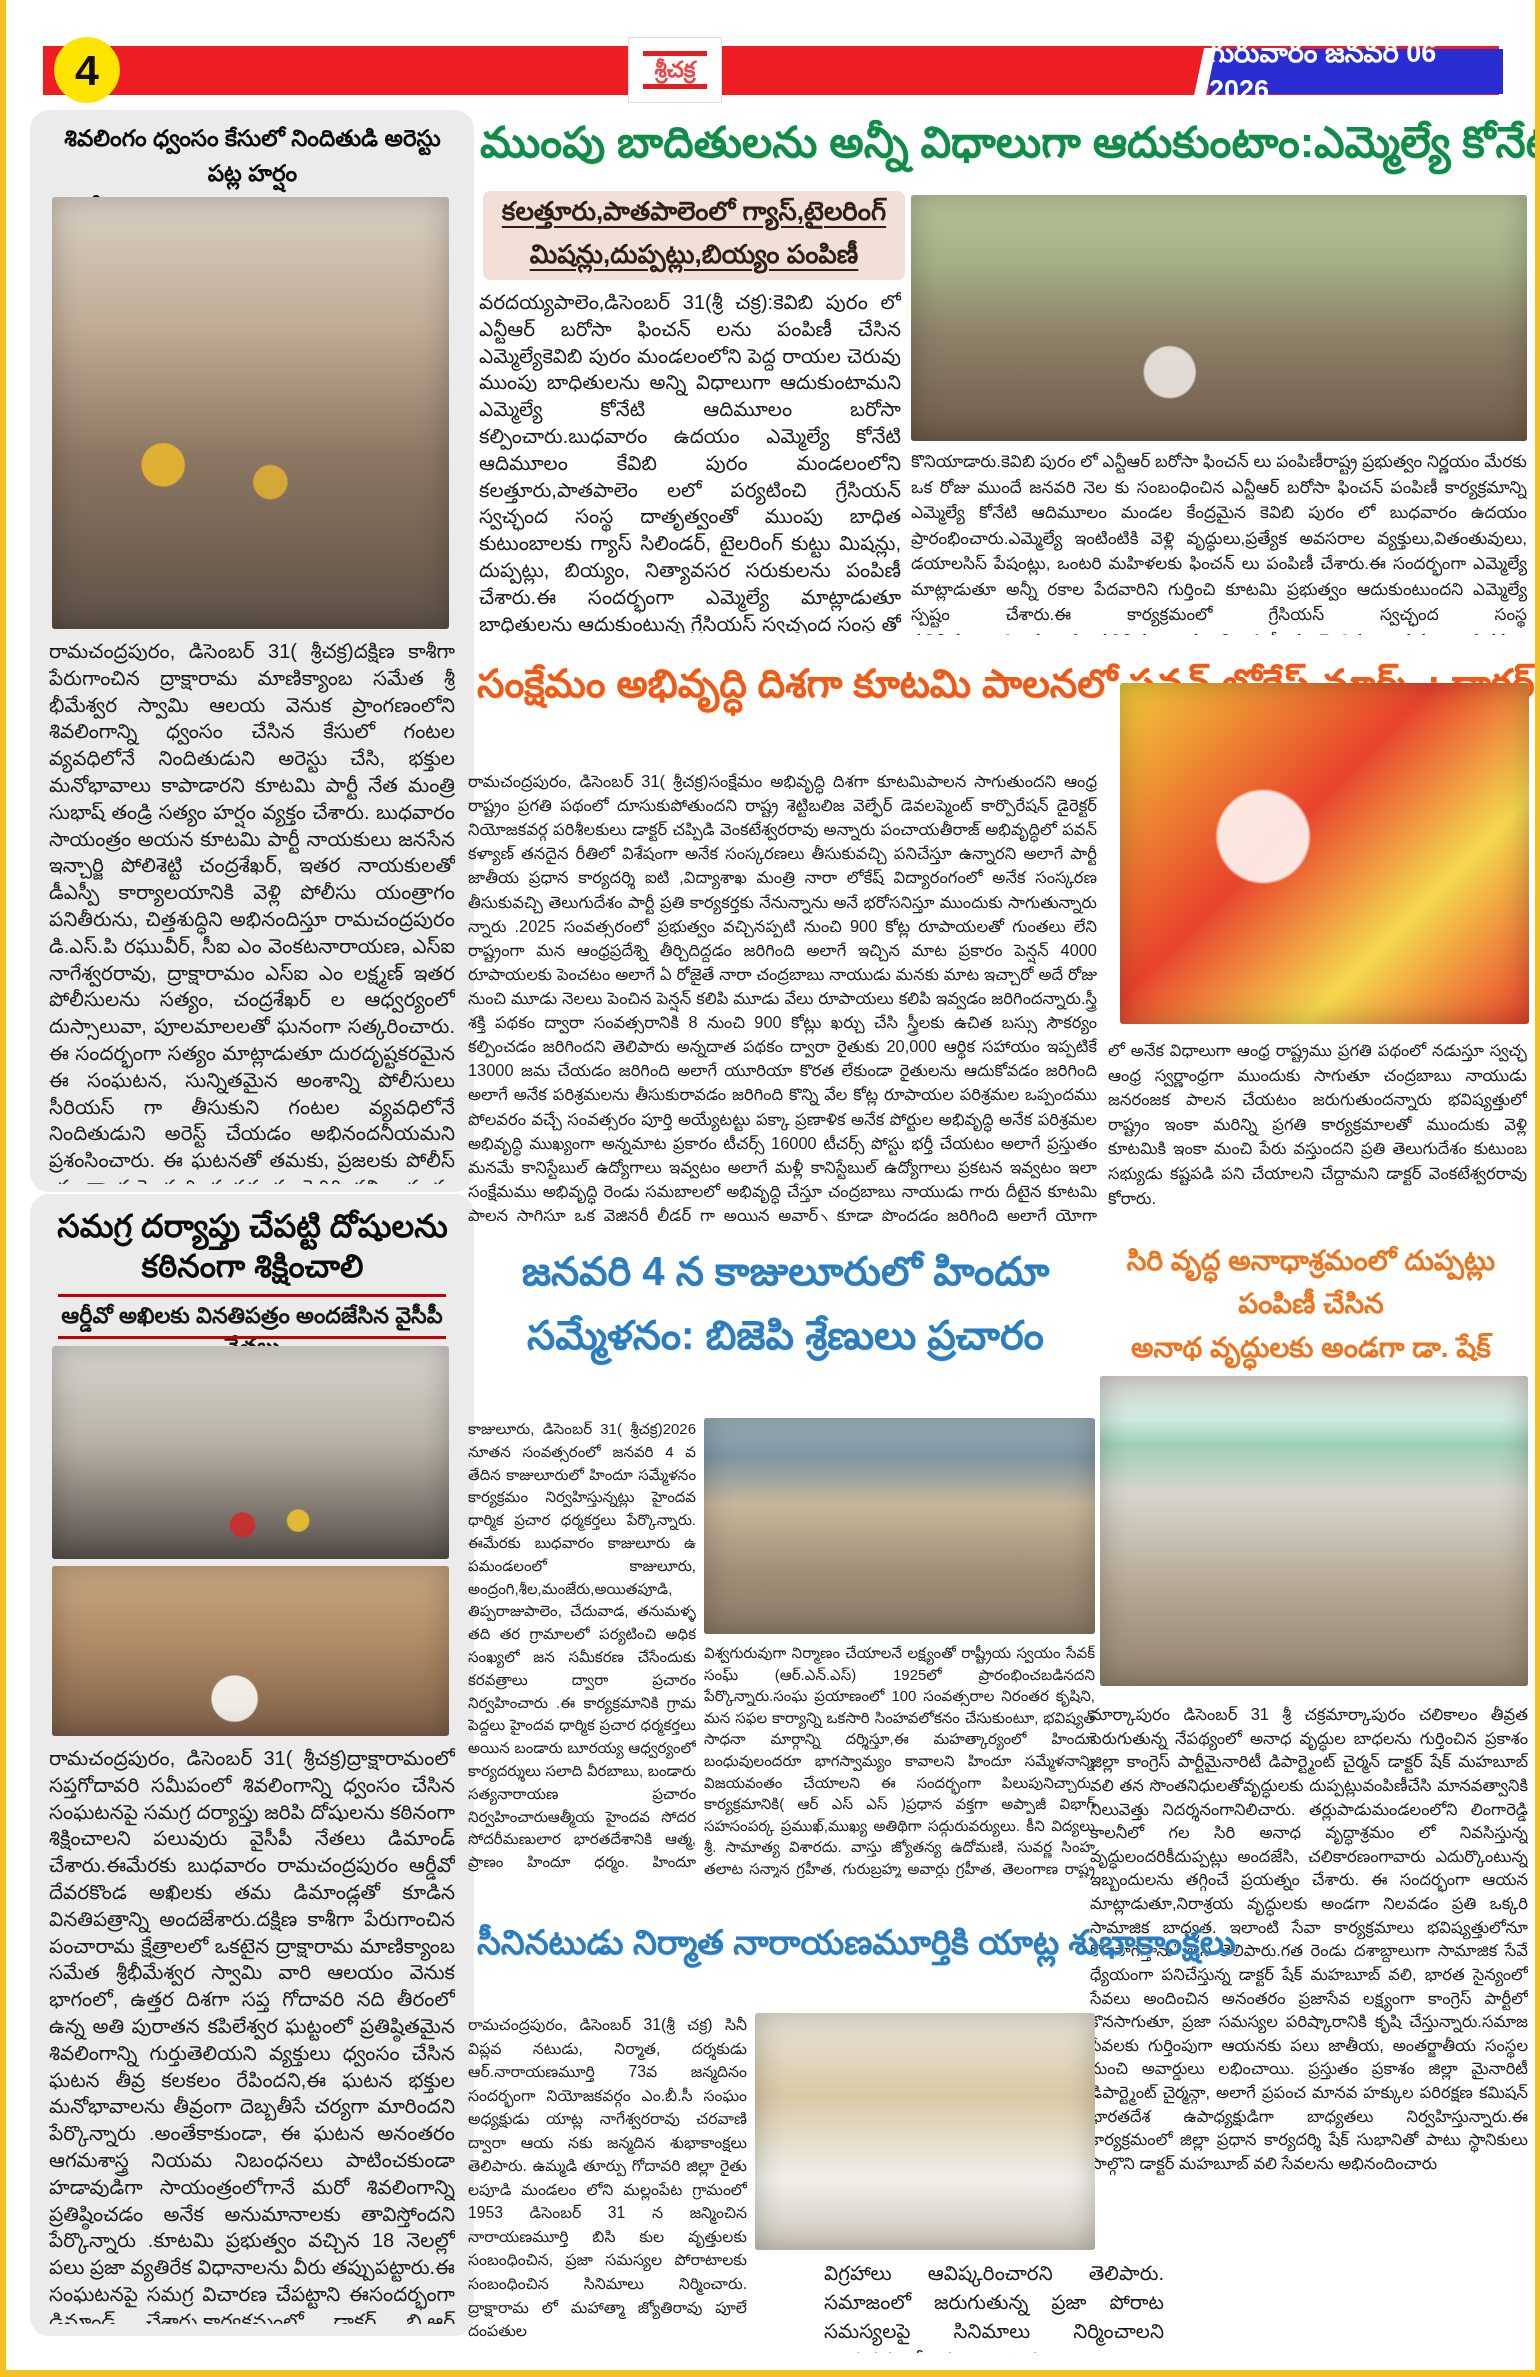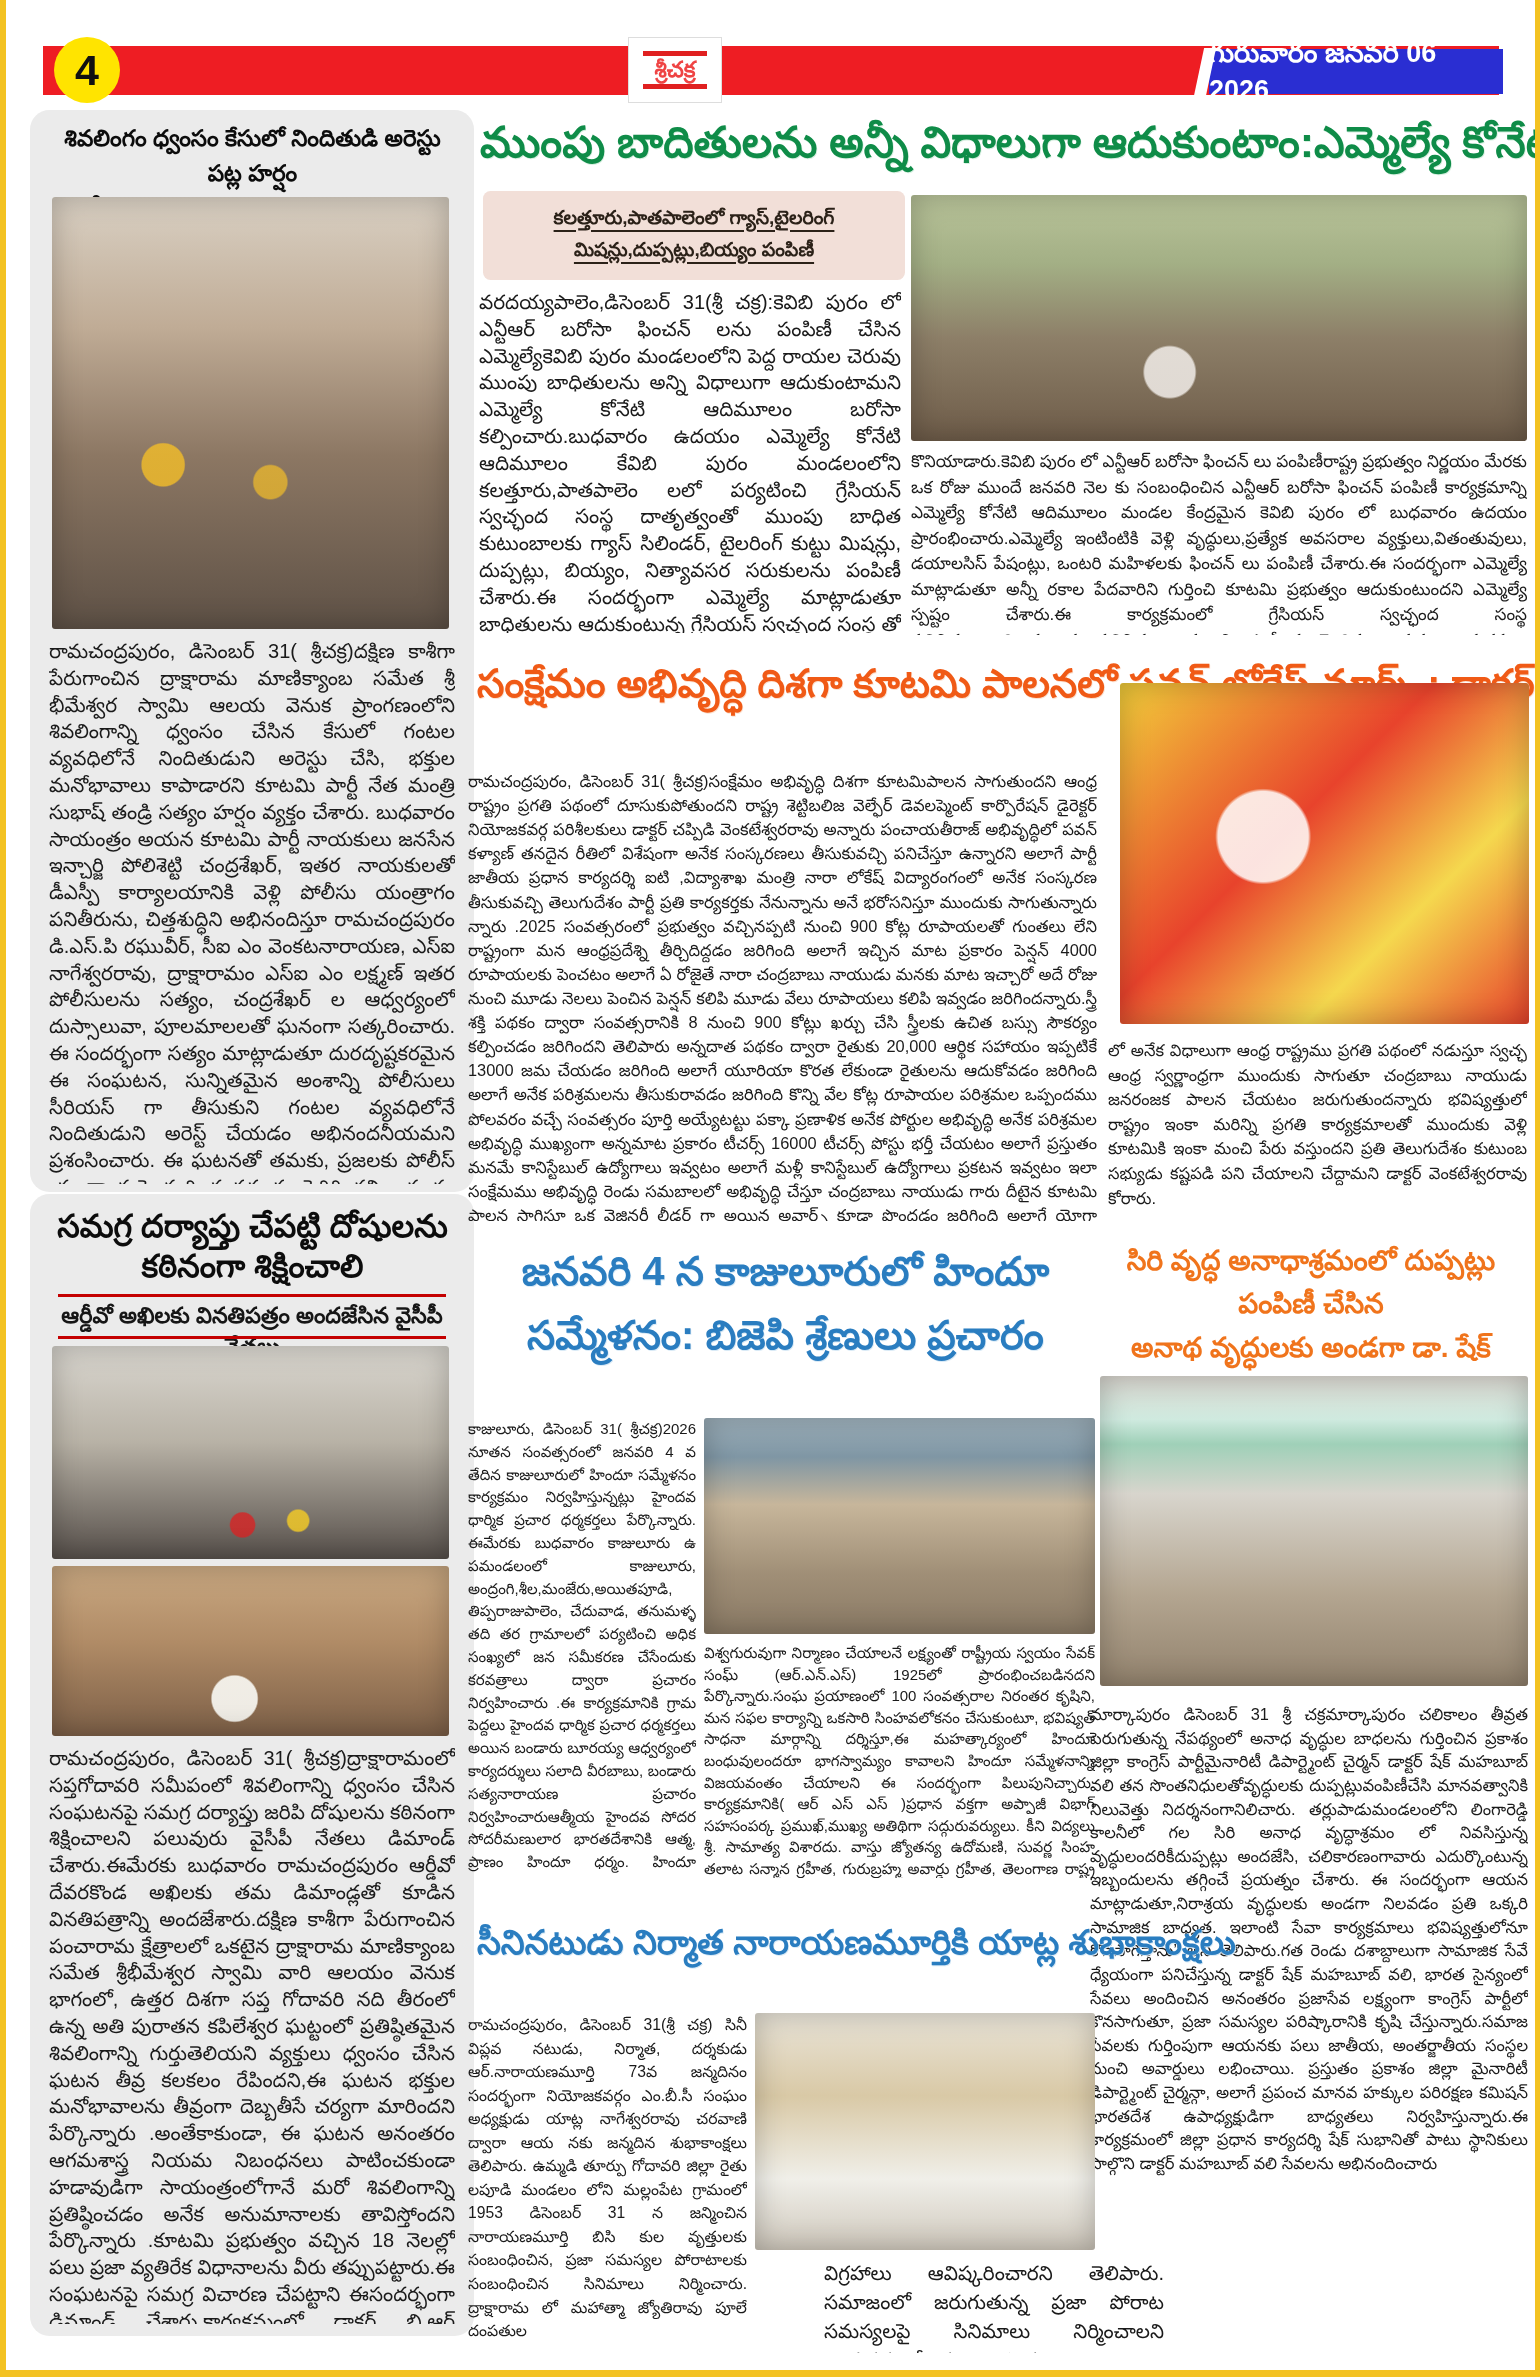--- a/index.html
+++ b/index.html
@@ -24,21 +24,21 @@
   .lb2{left:24px;top:1194px;width:444px;height:1142px;}
   .lb-headline{font-weight:bold;color:#0c0c0c;text-align:center;font-size:23px;line-height:1.5;}
   .lb2-headline{font-weight:bold;color:#0c0c0c;text-align:center;font-size:32px;line-height:1.25;}
   .redrule{background:#c40000;height:3px;}
   .lb2-subhead{font-weight:bold;color:#161616;text-align:center;font-size:22.4px;}
   .bodytxt{font-size:20px;line-height:1.34;text-align:justify;color:#1a1a1a;overflow:hidden;}
   
   .hl-green{color:#0f8c48;font-weight:bold;font-size:43px;text-align:center;white-space:nowrap;
             text-shadow:0.7px 0.7px 0 #d7efe0;}
   .pinkbox{background:#f2dfd8;border-radius:7.5px;display:flex;flex-direction:column;align-items:center;justify-content:center;gap:6px;}
-  .pinkbox span{font-size:19px;font-weight:bold;color:#2b2118;text-decoration:underline;text-decoration-thickness:2.2px;text-underline-offset:6px;}
+  .pinkbox span{font-size:26px;font-weight:bold;color:#2b2118;text-decoration:underline;text-decoration-thickness:2.2px;text-underline-offset:6px;}
   .hl-orange{color:#f05a16;font-weight:bold;font-size:39px;text-align:center;white-space:nowrap;text-shadow:0.7px 0.7px 0 #fbe2d2;}
   .hl-orange2{color:#f0741c;font-weight:bold;font-size:28px;text-align:center;line-height:1.55;}
   .hl-blue{color:#2a7dc0;font-weight:bold;font-size:40px;text-align:center;line-height:1.6;text-shadow:0.7px 0.7px 0 #d9eaf6;}
   .hl-blue2{color:#2a7dc0;font-weight:bold;font-size:34px;text-align:center;white-space:nowrap;text-shadow:0.7px 0.7px 0 #d9eaf6;}
   
   .ph{border-radius:3px;box-shadow:inset 0 0 30px rgba(0,0,0,.25);}
   .ph-garland{background:radial-gradient(circle at 28% 62%, rgba(244,190,40,.8) 0 21px, rgba(244,190,40,0) 22.4px),
               radial-gradient(circle at 55% 66%, rgba(244,190,40,.7) 0 16.4px, rgba(244,190,40,0) 18px),
               linear-gradient(180deg,#d9d0c3 0%,#c0ac96 30%,#8c7763 60%,#5e5146 100%);}
   .ph-sewing{background:radial-gradient(circle at 42% 72%, rgba(235,230,225,.9) 0 25px, rgba(235,230,225,0) 27px),

